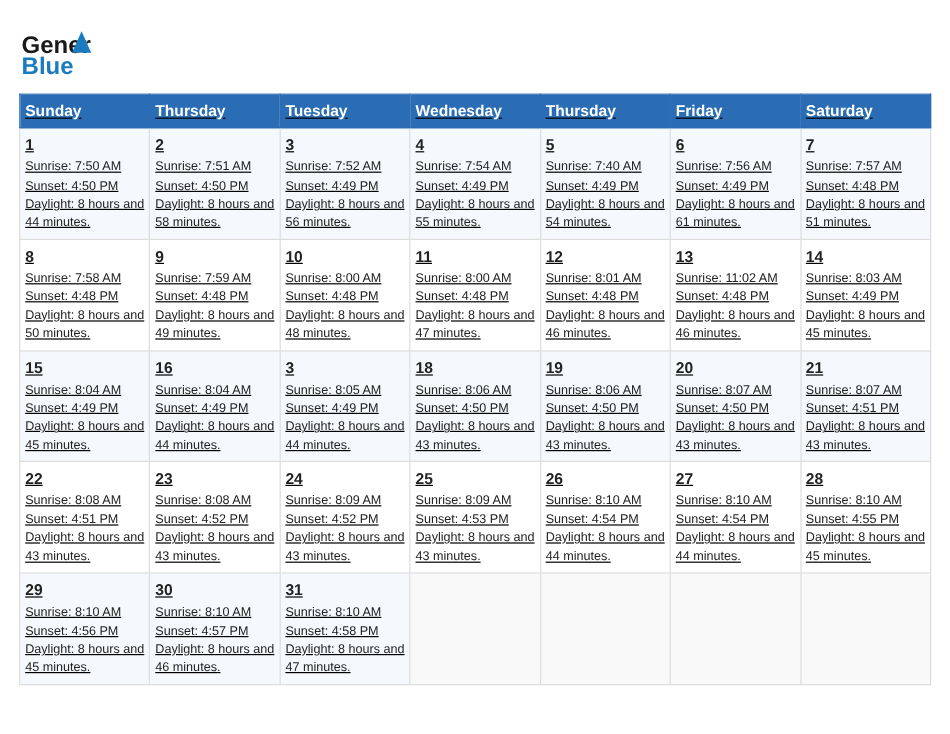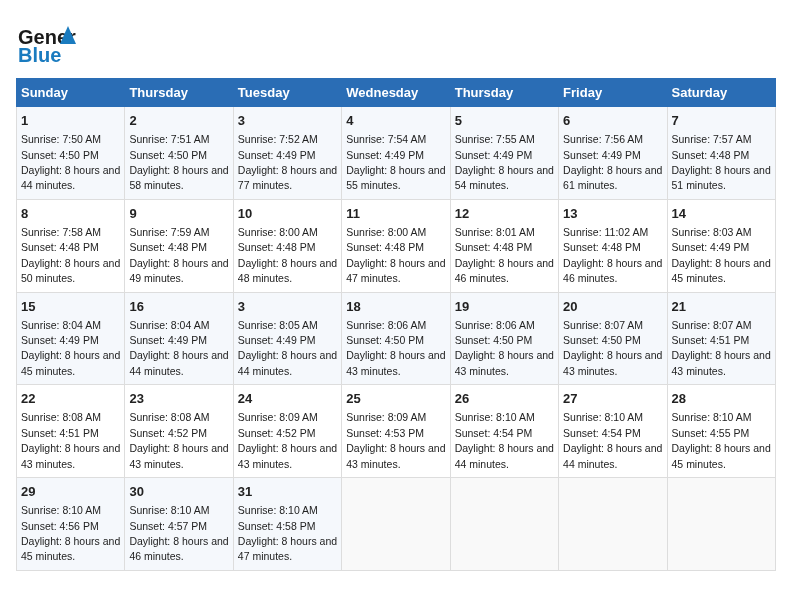--- a/index.html
+++ b/index.html
@@ -30,20 +30,21 @@
     }
     .title-block h2 {
       font-size: 16px;
       font-weight: normal;
       color: #444;
     }
     .calendar {
       width: 100%;
       border-collapse: collapse;
       font-size: 11px;
+      text-decoration: underline;
     }
     .calendar thead tr th {
       background: #2a6db5;
       color: #fff;
       font-size: 13px;
       font-weight: bold;
       padding: 6px 4px;
       text-align: left;
       border: 1px solid #2a6db5;
     }
@@ -103,23 +104,23 @@
         <th>Wednesday</th>
         <th>Thursday</th>
         <th>Friday</th>
         <th>Saturday</th>
       </tr>
   </thead>
   <tbody id="calendar-body">
   <tr>
         <td><span class="day-num">1</span><span class="day-detail">Sunrise: 7:50 AM</span><br><span class="day-detail">Sunset: 4:50 PM</span><br><span class="day-detail">Daylight: 8 hours and 44 minutes.</span></td>
         <td><span class="day-num">2</span><span class="day-detail">Sunrise: 7:51 AM</span><br><span class="day-detail">Sunset: 4:50 PM</span><br><span class="day-detail">Daylight: 8 hours and 58 minutes.</span></td>
-        <td><span class="day-num">3</span><span class="day-detail">Sunrise: 7:52 AM</span><br><span class="day-detail">Sunset: 4:49 PM</span><br><span class="day-detail">Daylight: 8 hours and 77 minutes.</span></td>
+        <td><span class="day-num">3</span><span class="day-detail">Sunrise: 7:52 AM</span><br><span class="day-detail">Sunset: 4:49 PM</span><br><span class="day-detail">Daylight: 8 hours and 56 minutes.</span></td>
         <td><span class="day-num">4</span><span class="day-detail">Sunrise: 7:54 AM</span><br><span class="day-detail">Sunset: 4:49 PM</span><br><span class="day-detail">Daylight: 8 hours and 55 minutes.</span></td>
-        <td><span class="day-num">5</span><span class="day-detail">Sunrise: 7:55 AM</span><br><span class="day-detail">Sunset: 4:49 PM</span><br><span class="day-detail">Daylight: 8 hours and 54 minutes.</span></td>
+        <td><span class="day-num">5</span><span class="day-detail">Sunrise: 7:40 AM</span><br><span class="day-detail">Sunset: 4:49 PM</span><br><span class="day-detail">Daylight: 8 hours and 54 minutes.</span></td>
         <td><span class="day-num">6</span><span class="day-detail">Sunrise: 7:56 AM</span><br><span class="day-detail">Sunset: 4:49 PM</span><br><span class="day-detail">Daylight: 8 hours and 61 minutes.</span></td>
         <td><span class="day-num">7</span><span class="day-detail">Sunrise: 7:57 AM</span><br><span class="day-detail">Sunset: 4:48 PM</span><br><span class="day-detail">Daylight: 8 hours and 51 minutes.</span></td>
       </tr>
       <tr>
         <td><span class="day-num">8</span><span class="day-detail">Sunrise: 7:58 AM</span><br><span class="day-detail">Sunset: 4:48 PM</span><br><span class="day-detail">Daylight: 8 hours and 50 minutes.</span></td>
         <td><span class="day-num">9</span><span class="day-detail">Sunrise: 7:59 AM</span><br><span class="day-detail">Sunset: 4:48 PM</span><br><span class="day-detail">Daylight: 8 hours and 49 minutes.</span></td>
         <td><span class="day-num">10</span><span class="day-detail">Sunrise: 8:00 AM</span><br><span class="day-detail">Sunset: 4:48 PM</span><br><span class="day-detail">Daylight: 8 hours and 48 minutes.</span></td>
         <td><span class="day-num">11</span><span class="day-detail">Sunrise: 8:00 AM</span><br><span class="day-detail">Sunset: 4:48 PM</span><br><span class="day-detail">Daylight: 8 hours and 47 minutes.</span></td>
         <td><span class="day-num">12</span><span class="day-detail">Sunrise: 8:01 AM</span><br><span class="day-detail">Sunset: 4:48 PM</span><br><span class="day-detail">Daylight: 8 hours and 46 minutes.</span></td>
         <td><span class="day-num">13</span><span class="day-detail">Sunrise: 11:02 AM</span><br><span class="day-detail">Sunset: 4:48 PM</span><br><span class="day-detail">Daylight: 8 hours and 46 minutes.</span></td>

